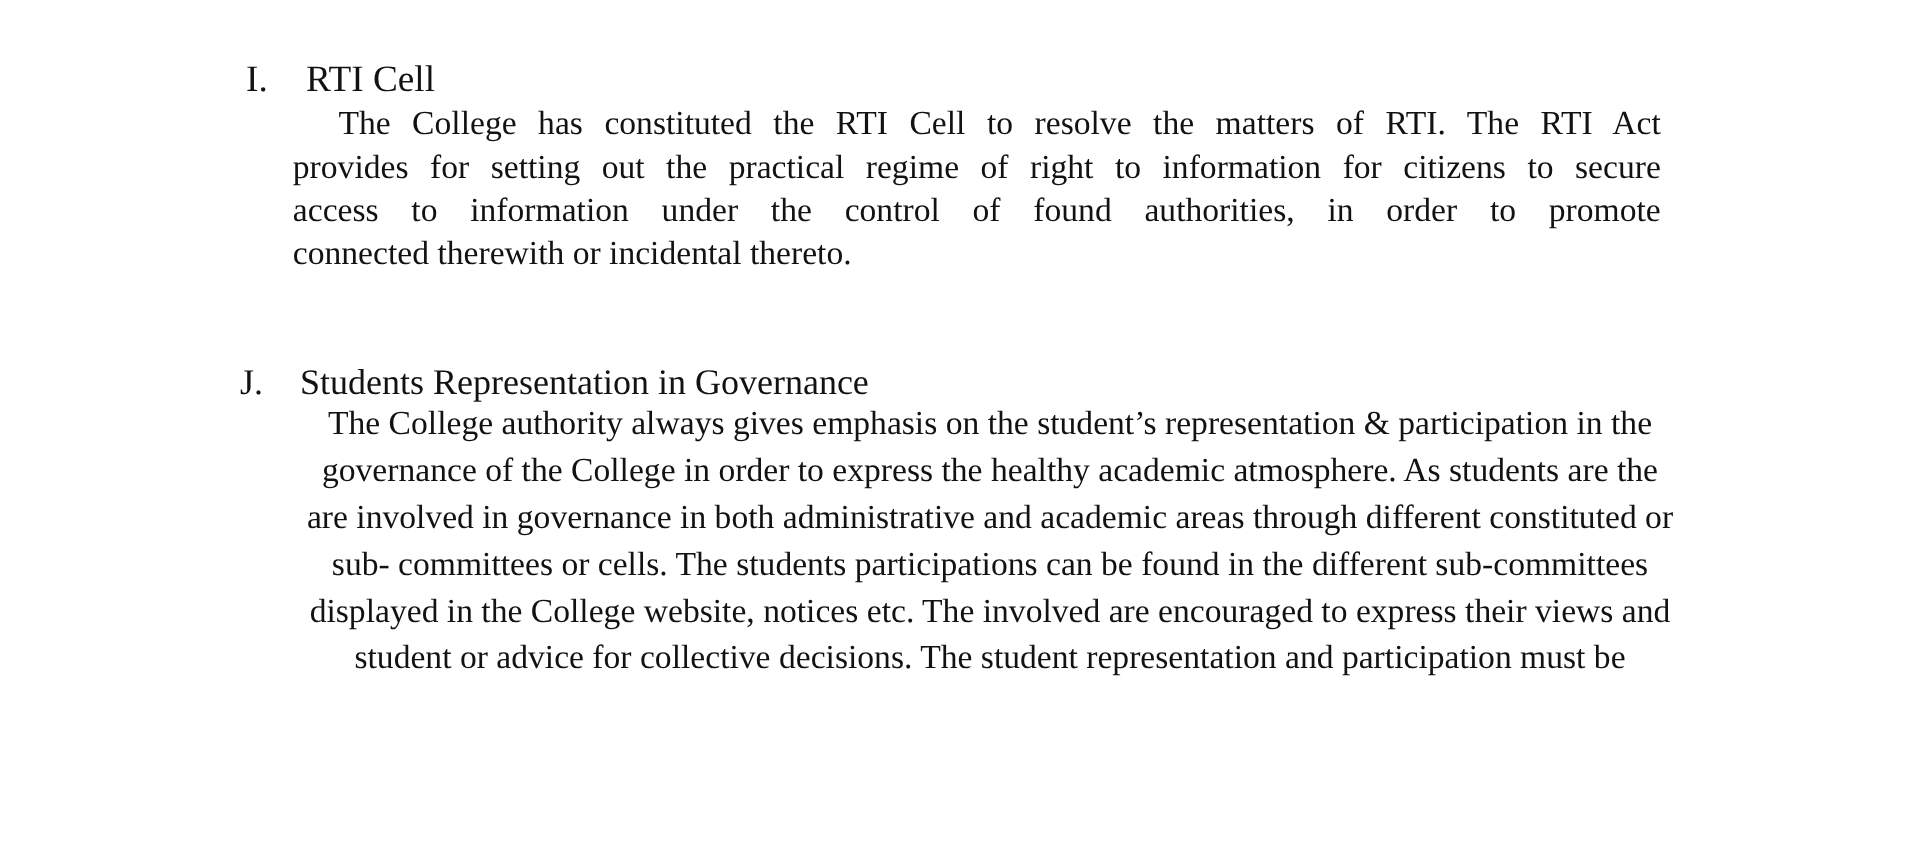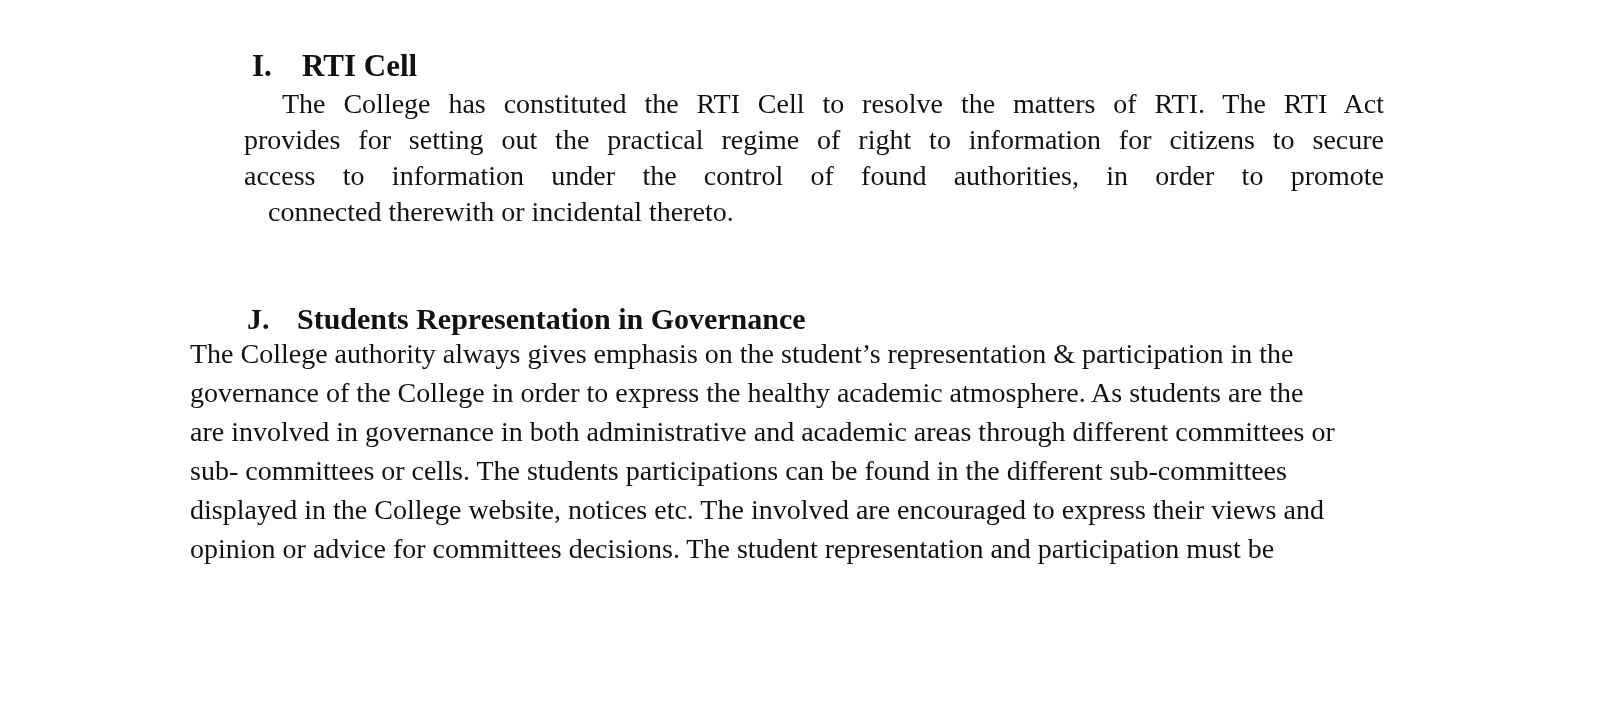--- a/index.html
+++ b/index.html
@@ -14,23 +14,22 @@
     color: #121212;
     position: relative;
   }
   .page {
     position: absolute;
     inset: 0;
     background: #ffffff;
   }
   .heading {
     position: absolute;
-    font-weight: bold;
+    font-weight: normal;
     white-space: nowrap;
-    margin-left: 47px;
   }
   .heading .label {
     display: inline-block;
   }
   #heading-i {
     left: 205px;
     top: 47px;
     font-size: 31px;
     line-height: 37px;
   }
@@ -58,24 +57,23 @@
     width: 1270px;
     line-height: 39px;
   }
   .line { display: block; }
   #para-i .justify {
     text-align: justify;
     text-align-last: justify;
   }
   #para-i .last-line {
     text-align: left;
-    margin-left: 24px;
   }
   .indent { text-indent: 38px; }
-  #para-j .line { white-space: nowrap; }
+  #para-j .line { white-space: nowrap; text-align: center; }
 </style>
 </head>
 <body>
 
 <div class="page">
 
   <section>
     <div class="heading" id="heading-i">
       <span class="label">I.</span><span class="title">RTI Cell</span>
     </div>
@@ -87,20 +85,20 @@
     </div>
   </section>
 
   <section>
     <div class="heading" id="heading-j">
       <span class="label">J.</span><span class="title">Students Representation in Governance</span>
     </div>
     <div class="para" id="para-j">
       <span class="line">The College authority always gives emphasis on the student’s representation &amp; participation in the</span>
       <span class="line">governance of the College in order to express the healthy academic atmosphere. As students are the</span>
-      <span class="line">are involved in governance in both administrative and academic areas through different committees or</span>
+      <span class="line">are involved in governance in both administrative and academic areas through different constituted or</span>
       <span class="line">sub- committees or cells. The students participations can be found in the different sub-committees</span>
       <span class="line">displayed in the College website, notices etc. The involved are encouraged to express their views and</span>
-      <span class="line">opinion or advice for committees decisions. The student representation and participation must be</span>
+      <span class="line">student or advice for collective decisions. The student representation and participation must be</span>
     </div>
   </section>
 
 </div>
 
 </body></html>

